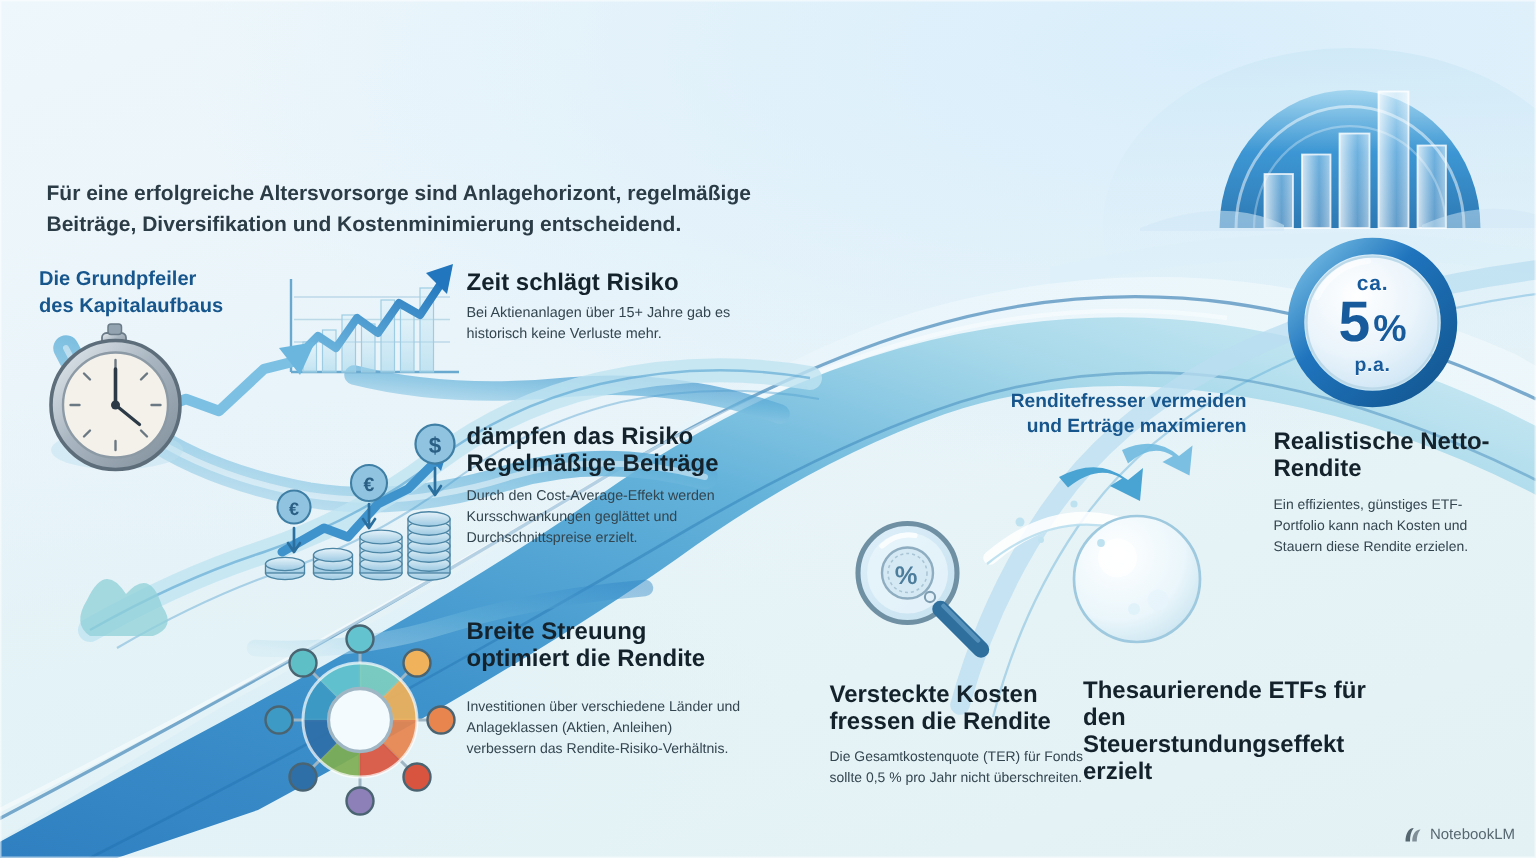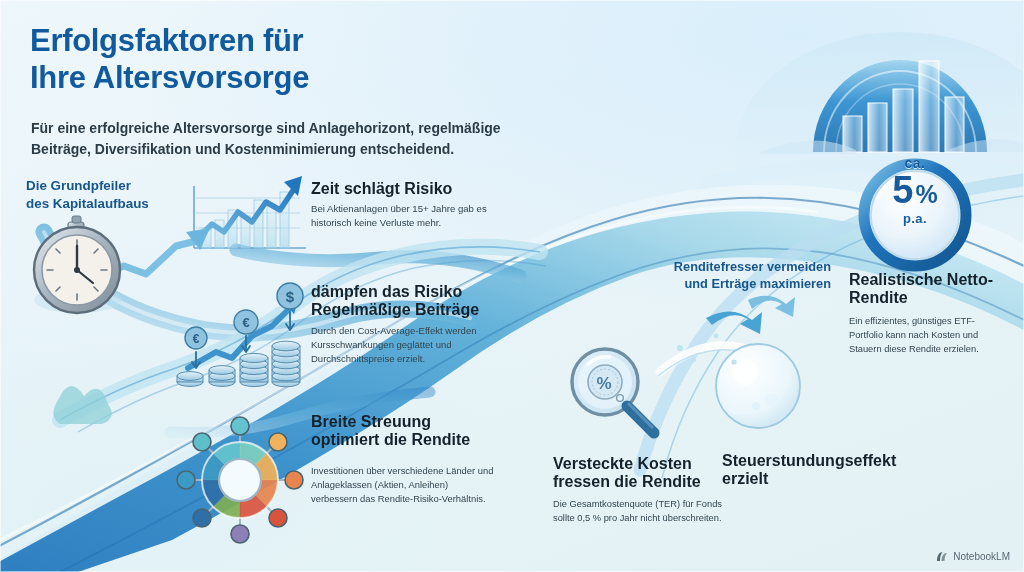--- a/index.html
+++ b/index.html
@@ -42,34 +42,34 @@
 
   .blk-regel{left:311px;top:283px;width:180px;}
   .blk-regel .bd{font-size:9.5px;line-height:1.45;margin-top:5px;}
 
   .blk-breite{left:311px;top:413px;width:185px;}
   .blk-breite .bd{font-size:9.4px;line-height:1.5;margin-top:15px;}
 
   .blk-rendite{left:616px;top:259px;width:215px;text-align:right;}
   .blk-rendite .hd{font-size:12.8px;line-height:1.32;}
 
-  .blk-netto{left:849px;top:271px;width:160px;}
+  .blk-netto{left:849px;top:286px;width:160px;}
   .blk-netto .bd{font-size:9.3px;line-height:1.52;margin-top:7px;}
 
   .blk-kosten{left:553px;top:455px;width:175px;}
   .blk-kosten .bd{font-size:9.3px;line-height:1.5;margin-top:7px;}
 
   .blk-thesa{left:722px;top:452px;width:200px;}
   .blk-thesa .bd{font-size:9.2px;line-height:1.5;margin-top:7px;}
 
   
   .badge{position:absolute;left:856px;top:156px;width:118px;height:118px;}
   .badge-txt{
     position:absolute;inset:0;display:flex;flex-direction:column;
-    align-items:center;color:#175b9c;
+    align-items:center;justify-content:center;color:#175b9c;
     text-shadow:0 1px 0 rgba(255,255,255,.8);
   }
   .badge-ca{font-size:14px;font-weight:600;letter-spacing:.5px;line-height:1;}
   .badge-main{font-size:38px;font-weight:bold;line-height:1.02;margin-top:1px;}
   .badge-main .pct{font-size:25px;font-weight:bold;margin-left:2px;}
   .badge-pa{font-size:13px;font-weight:600;letter-spacing:.4px;line-height:1;margin-top:2px;}
 
   
   .wm{
     position:absolute;right:14px;bottom:10px;display:flex;align-items:center;
@@ -368,24 +368,20 @@
       <path d="M748 300 q22 -10 38 4 l9 -7 -2 20 -18 -9 7 -4 q-14 -9 -30 5 z" fill="#6fbae0" opacity=".9"></path>
       <g fill="#bfe2f1">
         <circle cx="680" cy="348" r="3"></circle>
           <circle cx="694" cy="360" r="2"></circle>
         <circle cx="716" cy="336" r="2.4"></circle>
           <circle cx="734" cy="362" r="2.6"></circle>
       </g>
     </g>
   </svg>
 
-  <div class="title">
-    <div>Erfolgsfaktoren für</div>
-    <div>Ihre Altersvorsorge</div>
-  </div>
 
   <div class="subtitle">Für eine erfolgreiche Altersvorsorge sind Anlagehorizont, regelmäßige Beiträge, Diversifikation und Kostenminimierung entscheidend.</div>
 
   <div class="tb blk-grundpfeiler">
     <div class="hd">Die Grundpfeiler</div>
     <div class="hd">des Kapitalaufbaus</div>
   </div>
 
   <div class="tb blk-zeit">
     <div class="hd-dark">Zeit schlägt Risiko</div>
@@ -415,20 +411,21 @@
     <div class="bd">Ein effizientes, günstiges ETF-Portfolio kann nach Kosten und Stauern diese Rendite erzielen.</div>
   </div>
 
   <div class="tb blk-kosten">
     <div class="hd-dark">Versteckte Kosten</div>
     <div class="hd-dark">fressen die Rendite</div>
     <div class="bd">Die Gesamtkostenquote (TER) für Fonds sollte 0,5 % pro Jahr nicht überschreiten.</div>
   </div>
 
   <div class="tb blk-thesa">
+    <div class="hd-dark">Thesaurierende ETFs für den</div>
     <div class="hd-dark">Steuerstundungseffekt erzielt</div>
   </div>
 
   <div class="badge">
     <svg width="118" height="118" viewBox="0 0 118 118">
       <circle cx="59" cy="59" r="56" fill="#cfe7f5" opacity=".55"></circle>
       <circle cx="59" cy="59" r="51" fill="none" stroke="url(#badgeRing)" stroke-width="11"></circle>
       <circle cx="59" cy="59" r="44" fill="url(#badgeFace)" stroke="#bcd9ea" stroke-width="1.5"></circle>
       <path d="M22 42 a42 42 0 0 1 34 -24" fill="none" stroke="#ffffff" stroke-width="4" opacity=".55" stroke-linecap="round"></path>
     </svg>

